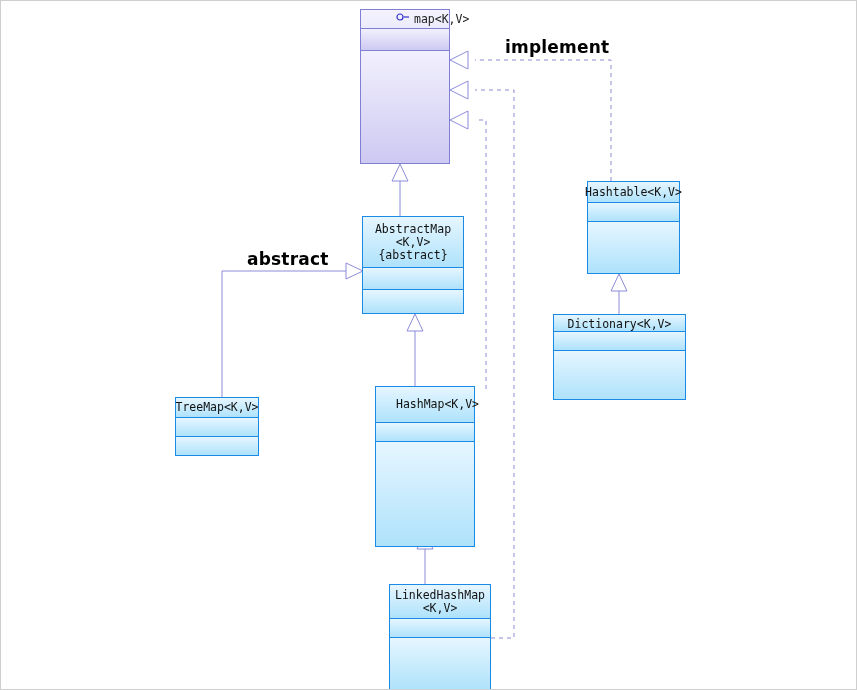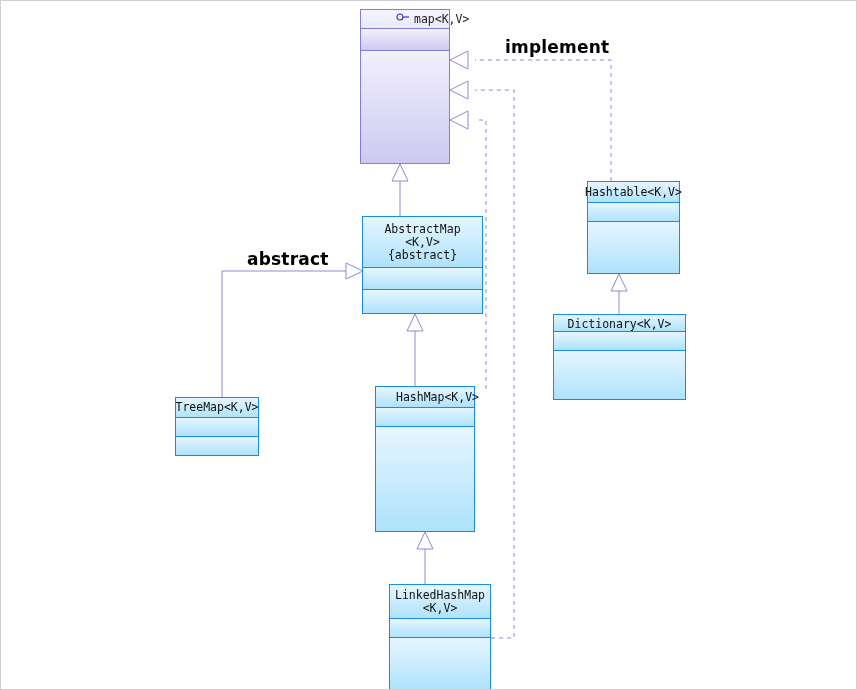--- a/index.html
+++ b/index.html
@@ -111,21 +111,21 @@
           <circle cx="4" cy="5" r="3" fill="none" stroke="#3333cc" stroke-width="1.2"></circle>
           <line x1="7.5" y1="5" x2="13" y2="5" stroke="#3333cc" stroke-width="1.2"></line>
         </svg>
       </span>
       <span>map&lt;K,V&gt;</span>
     </div>
     <div class="cmp" style="height:22px;"></div>
     <div class="cmp" style="height:113px;"></div>
   </div>
 
-  <div class="node" style="left:361px;top:215px;width:121px;">
+  <div class="node" style="left:361px;top:215px;width:102px;">
     <div class="cmp first" style="height:52px;display:flex;flex-direction:column;align-items:center;justify-content:center;">
       <div class="title">AbstractMap</div>
       <div class="title">&lt;K,V&gt;</div>
       <div class="title">{abstract}</div>
     </div>
     <div class="cmp" style="height:22px;"></div>
     <div class="cmp" style="height:24px;"></div>
   </div>
 
   <div class="node" style="left:550px;top:180px;width:93px;margin-left:36px;">
@@ -146,21 +146,21 @@
 
   <div class="node" style="left:174px;top:396px;width:84px;">
     <div class="cmp first title" style="height:21px;">
       <span>TreeMap&lt;K,V&gt;</span>
     </div>
     <div class="cmp" style="height:19px;"></div>
     <div class="cmp" style="height:19px;"></div>
   </div>
 
   <div class="node" style="left:374px;top:385px;width:100px;">
-    <div class="cmp first title" style="height:22px;padding-left:25px;">
+    <div class="cmp first title" style="height:37px;padding-left:25px;">
       <span>HashMap&lt;K,V&gt;</span>
     </div>
     <div class="cmp" style="height:19px;"></div>
     <div class="cmp" style="height:105px;"></div>
   </div>
 
   <div class="node" style="left:388px;top:583px;width:102px;">
     <div class="cmp first" style="height:35px;display:flex;flex-direction:column;align-items:center;justify-content:center;">
       <div class="title">LinkedHashMap</div>
       <div class="title">&lt;K,V&gt;</div>

